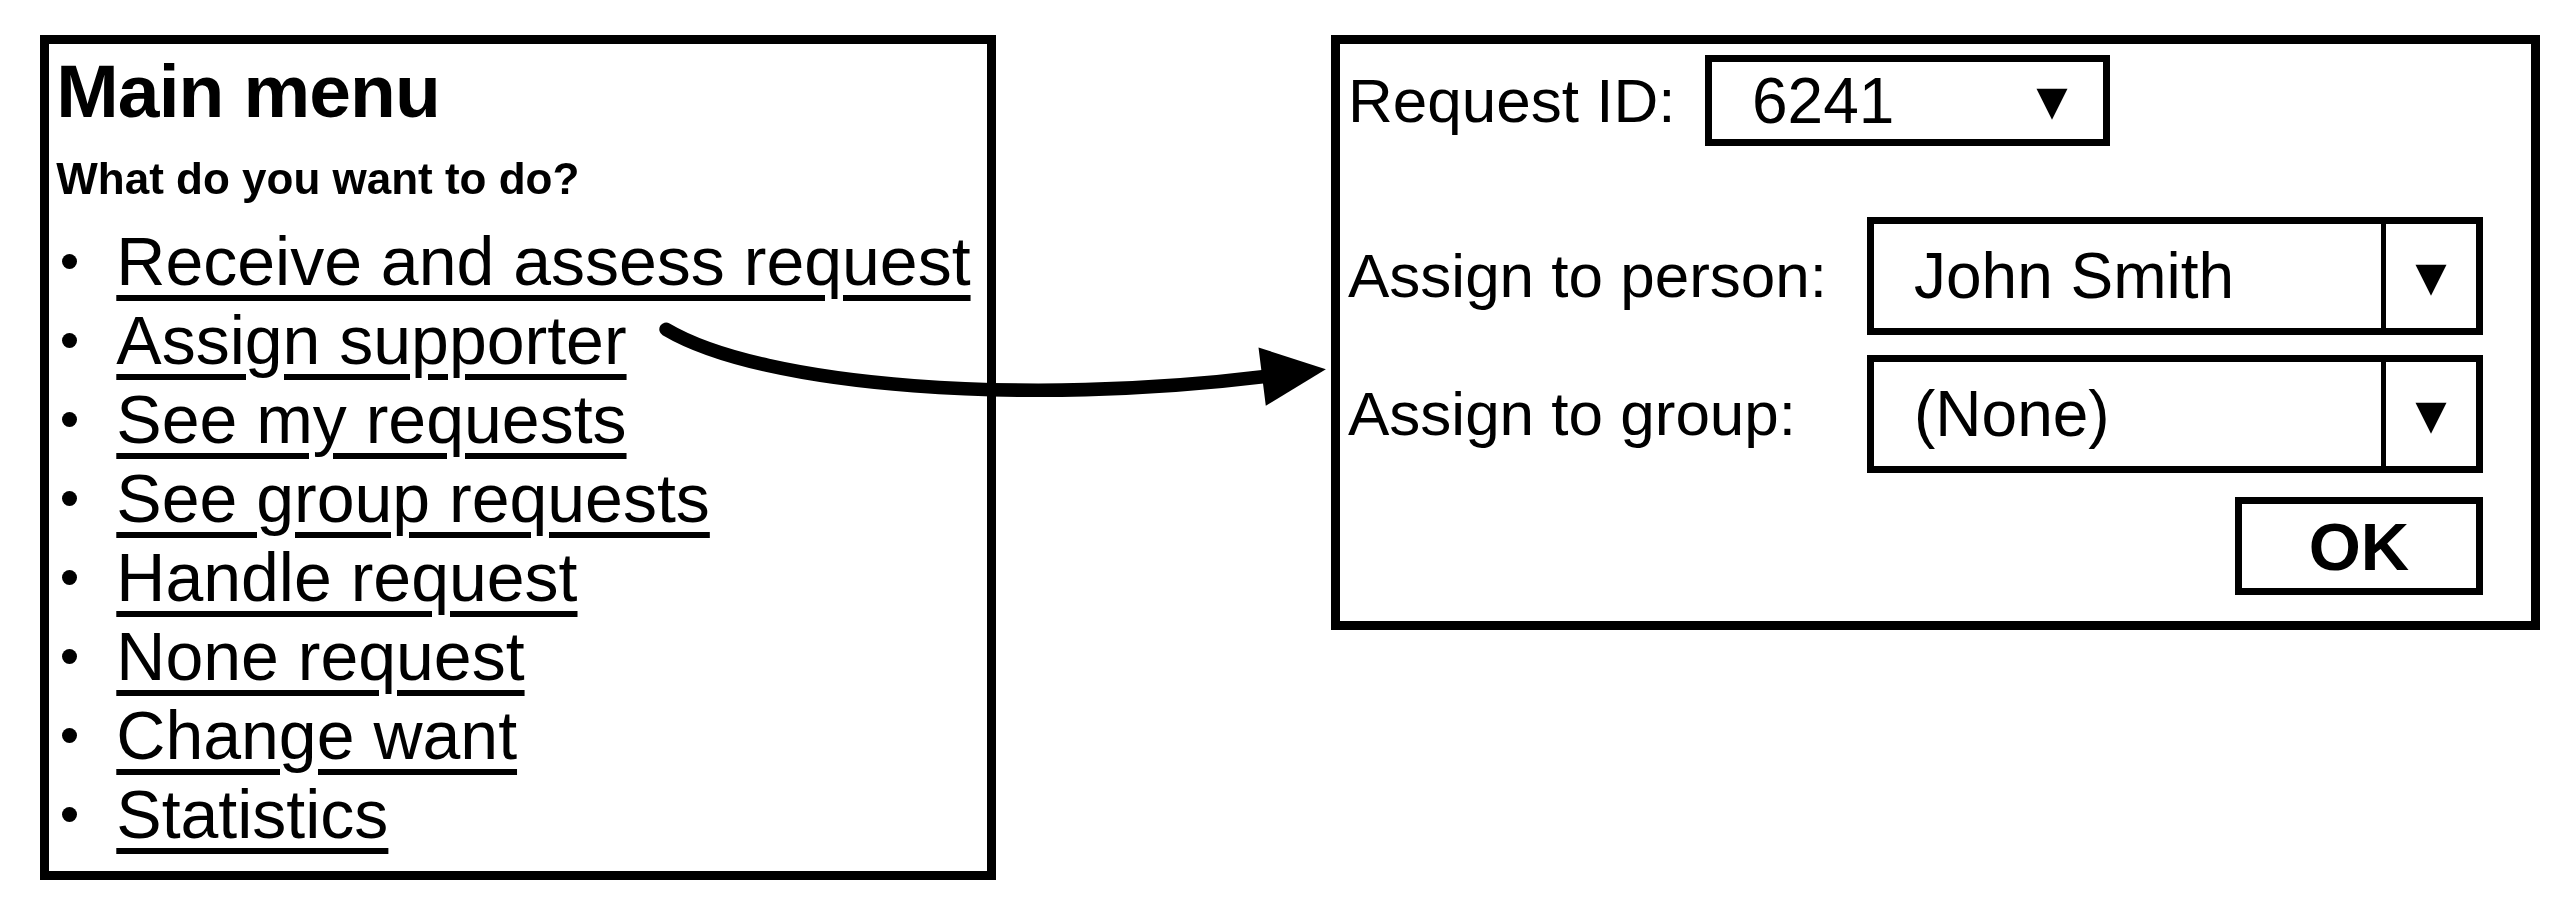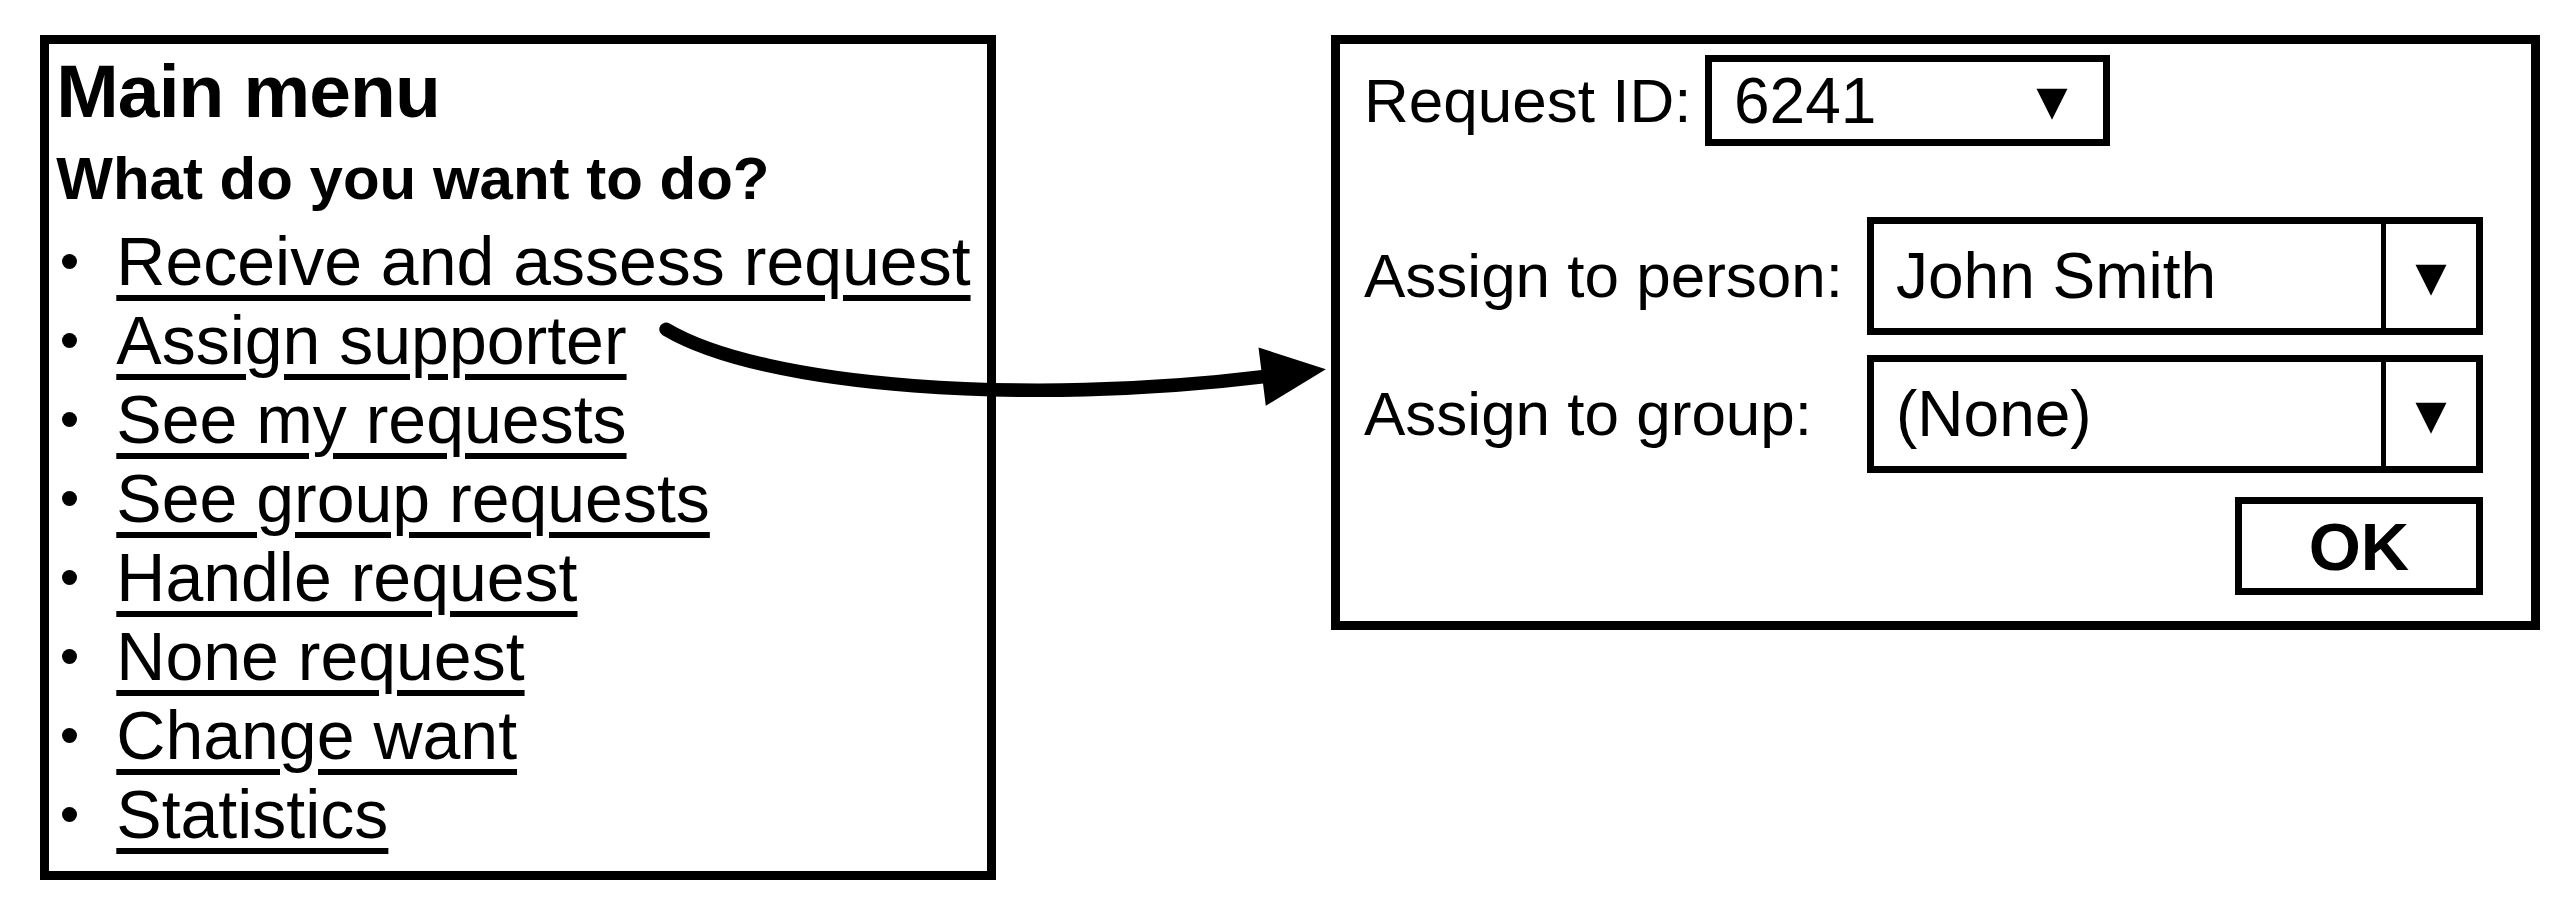--- a/index.html
+++ b/index.html
@@ -22,21 +22,21 @@
     box-sizing: border-box;
     background: #fff;
   }
   .menu-title {
     position: absolute; left: 7.3px; top: 1.8px;
     font-size: 75px; font-weight: 700; line-height: 91px;
     letter-spacing: -0.9px; white-space: nowrap;
   }
   .menu-subtitle {
     position: absolute; left: 7.3px; top: 93px;
-    font-size: 60px; font-weight: 700; line-height: 84px;
+    font-size: 44px; font-weight: 700; line-height: 84px;
     white-space: nowrap;
   }
   .menu-list {
     position: absolute; left: 7.3px; top: 178px; right: 7.3px;
     list-style: none; margin: 0; padding: 0;
   }
   .menu-item {
     display: flex; align-items: center;
     height: 79px;
   }
@@ -61,21 +61,21 @@
   
   .dialog-box {
     position: absolute;
     left: 1331px; top: 35px;
     width: 1209px; height: 595px;
     border: 9px solid #000;
     box-sizing: border-box;
     background: #fff;
   }
   .field-label {
-    position: absolute; left: 24px;
+    position: absolute; left: 8px;
     font-size: 62px; white-space: nowrap;
   }
   .lbl-request { top: 11px;  height: 91px; line-height: 91px; }
   .lbl-person  { top: 173px; height: 118px; line-height: 118px; }
   .lbl-group   { top: 311px; height: 118px; line-height: 118px; }
 
   .dropdown {
     position: absolute;
     border: 7.3px solid #000;
     box-sizing: border-box;
@@ -83,21 +83,21 @@
     display: flex; align-items: stretch;
     cursor: pointer;
   }
   .dd-request { left: 365px; top: 11px;  width: 405px; height: 91px; }
   .dd-person  { left: 527px; top: 173px; width: 616px; height: 118px; }
   .dd-group   { left: 527px; top: 311px; width: 616px; height: 118px; }
 
   .dd-value {
     flex: 1;
     display: flex; align-items: center;
-    padding-left: 22px;
+    padding-left: 40px;
     font-size: 64px; white-space: nowrap;
     overflow: hidden;
   }
   .dd-arrowzone {
     flex: none;
     display: flex; align-items: center; justify-content: center;
     font-size: 53px; line-height: 1;
   }
   .dd-request .dd-arrowzone { width: 102px; }
   .dd-person  .dd-arrowzone,

